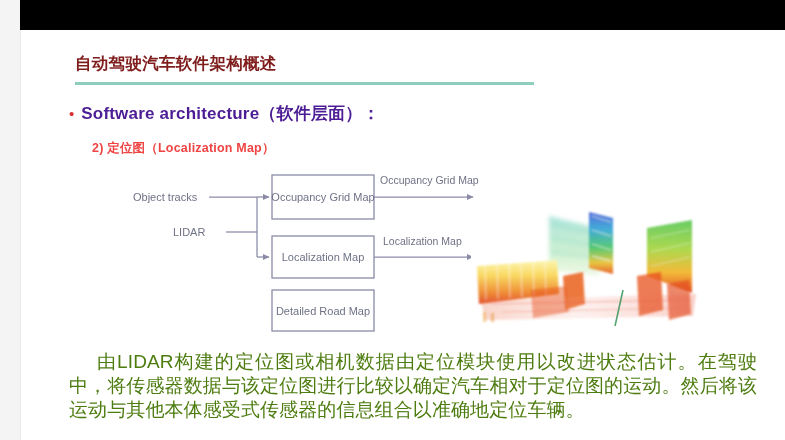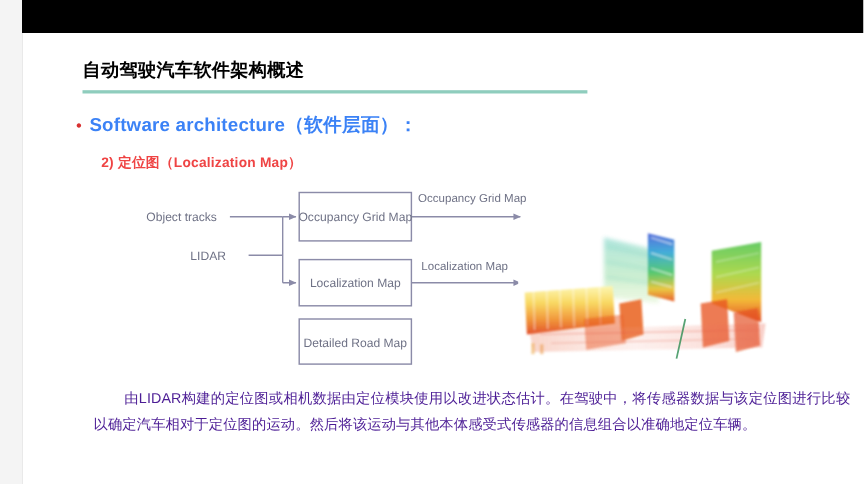--- a/index.html
+++ b/index.html
@@ -41,21 +41,21 @@
     left: 21px; top: 30px;
     width: 764px; height: 410px;
     background: #ffffff;
   }
 
   .slide-title {
     position: absolute;
     left: 54px; top: 23px;
     font-size: 16.5px;
     font-weight: bold;
-    color: #000000;
+    color: #7f1d1d;
     letter-spacing: 0.3px;
     white-space: nowrap;
   }
   .title-rule {
     position: absolute;
     left: 54px; top: 52px;
     width: 459px; height: 3px;
     background: #8fcdbd;
   }
 
@@ -66,21 +66,21 @@
     align-items: baseline;
     white-space: nowrap;
   }
   .bullet-dot {
     color: #d83030;
     font-size: 15px;
     line-height: 1;
     margin-right: 7px;
   }
   .bullet-text {
-    color: #3b82f6;
+    color: #4c1d95;
     font-size: 17px;
     font-weight: 600;
     letter-spacing: 0.2px;
   }
 
   .sub-heading {
     position: absolute;
     left: 71px; top: 110px;
     font-size: 12.5px;
     font-weight: bold;
@@ -101,25 +101,25 @@
   #pointcloud {
     position: absolute;
     left: 450px; top: 168px;
     width: 240px; height: 145px;
   }
   #pointcloud svg { display: block; }
 
   
   .body-paragraph {
     position: absolute;
-    left: 64px; top: 320px;
+    left: 48px; top: 320px;
     width: 688px;
-    font-size: 13px;
+    font-size: 19px;
     line-height: 24px;
-    color: #4c1d95;
+    color: #4d7c0f;
     text-indent: 28px;
     text-align: justify;
     letter-spacing: 0.1px;
   }
 </style>
 </head>
 <body>
 
 <div id="viewer">
 

